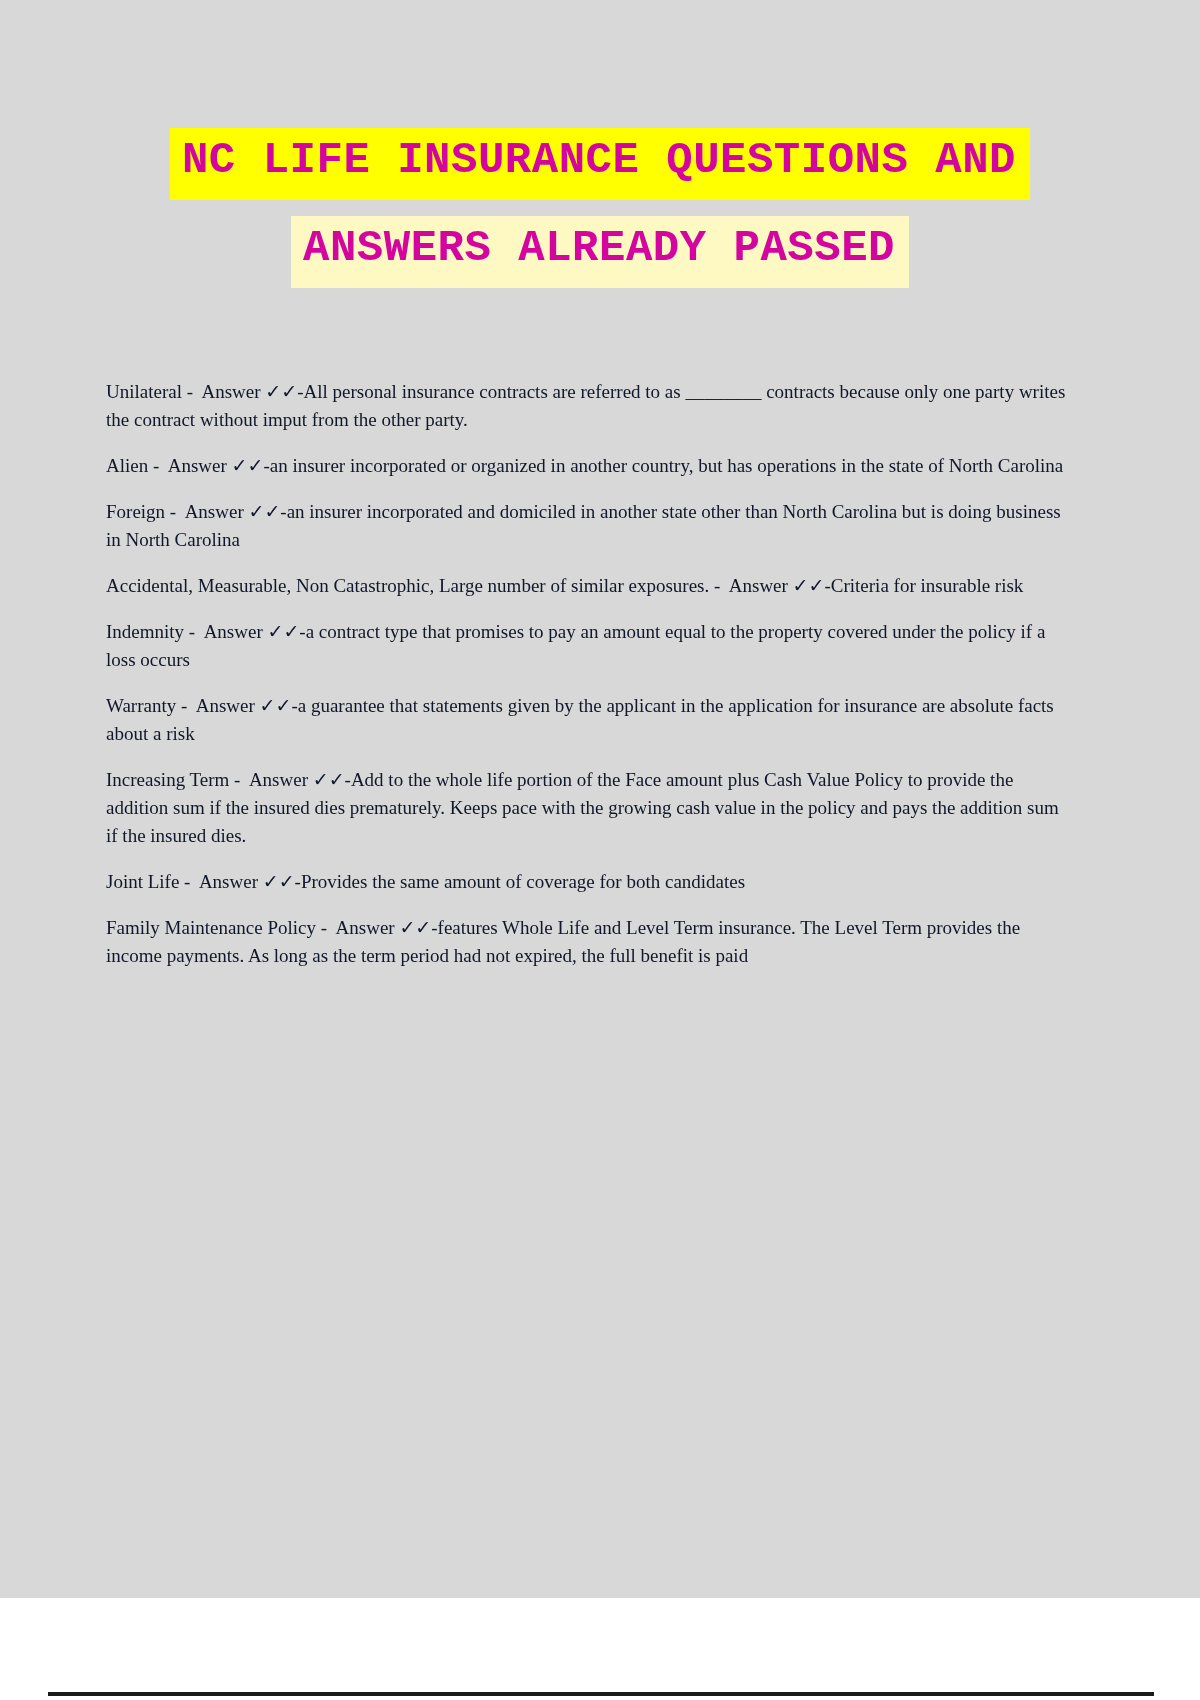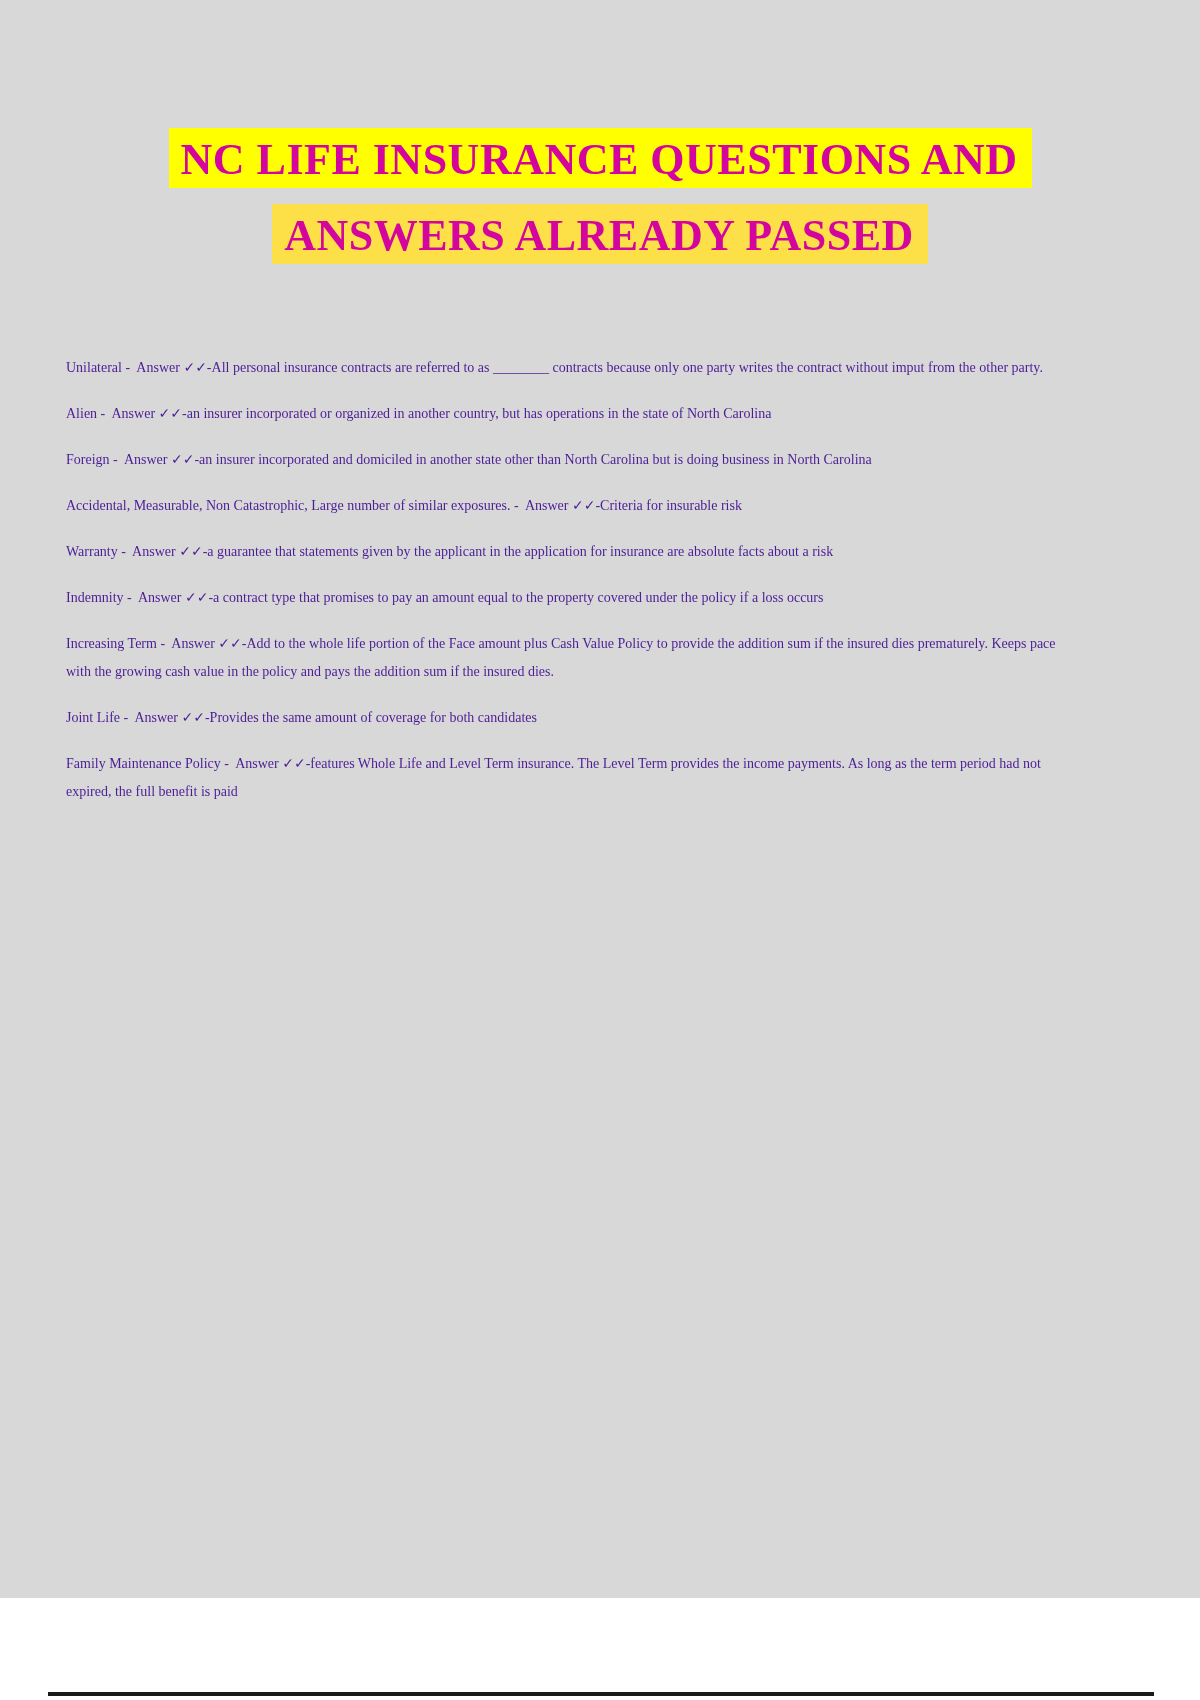--- a/index.html
+++ b/index.html
@@ -31,28 +31,29 @@
     line-height: 1;
     color: #d4059e;
   }
   .title-line {
     display: block;
     margin-bottom: 16px;
   }
   .hl {
     display: inline-block;
     background: #ffff00;
-    padding: 10px 14px 6px 12px;
+    padding: 10px 14px 18px 12px;
     letter-spacing: 0.5px;
+    font-family: Liberation Mono, monospace;
   }
   .content {
-    margin: 90px 133px 0 66px;
-    font-size: 14px;
+    margin: 90px 133px 0 106px;
+    font-size: 19px;
     line-height: 28px;
-    color: #4c1d95;
+    color: #0f172a;
     text-align: left;
   }
   .qa-item {
     margin: 0 0 18px 0;
     white-space: pre-wrap;
   }
   .footer-strip {
     position: absolute;
     left: 0;
     top: 1598px;
@@ -68,29 +69,29 @@
     height: 4px;
     background: #1a1a1a;
   }
 </style>
 </head>
 <body>
 
 <div class="page" style="background: rgb(216, 216, 216);">
   <h1 class="title" style="color: rgb(212, 5, 158);">
     <span class="title-line"><span class="hl" style="background: rgb(255, 255, 0);">NC LIFE INSURANCE QUESTIONS AND</span></span>
-    <span class="title-line"><span class="hl" style="background: #fde047;">ANSWERS ALREADY PASSED</span></span>
+    <span class="title-line"><span class="hl" style="background: #fef9c3;">ANSWERS ALREADY PASSED</span></span>
   </h1>
   <div class="content" id="qa-list">
       <p class="qa-item">Unilateral -  Answer ✓✓-All personal insurance contracts are referred to as ________ contracts because only one party writes the contract without imput from the other party.</p>
       <p class="qa-item">Alien -  Answer ✓✓-an insurer incorporated or organized in another country, but has operations in the state of North Carolina</p>
       <p class="qa-item">Foreign -  Answer ✓✓-an insurer incorporated and domiciled in another state other than North Carolina but is doing business in North Carolina</p>
       <p class="qa-item">Accidental, Measurable, Non Catastrophic, Large number of similar exposures. -  Answer ✓✓-Criteria for insurable risk</p>
+      <p class="qa-item">Indemnity -  Answer ✓✓-a contract type that promises to pay an amount equal to the property covered under the policy if a loss occurs</p>
       <p class="qa-item">Warranty -  Answer ✓✓-a guarantee that statements given by the applicant in the application for insurance are absolute facts about a risk</p>
-      <p class="qa-item">Indemnity -  Answer ✓✓-a contract type that promises to pay an amount equal to the property covered under the policy if a loss occurs</p>
       <p class="qa-item">Increasing Term -  Answer ✓✓-Add to the whole life portion of the Face amount plus Cash Value Policy to provide the addition sum if the insured dies prematurely. Keeps pace with the growing cash value in the policy and pays the addition sum if the insured dies.</p>
       <p class="qa-item">Joint Life -  Answer ✓✓-Provides the same amount of coverage for both candidates</p>
       <p class="qa-item">Family Maintenance Policy -  Answer ✓✓-features Whole Life and Level Term insurance. The Level Term provides the income payments. As long as the term period had not expired, the full benefit is paid</p>
     </div>
 </div>
 
 <div class="footer-strip" style="background: rgb(255, 255, 255);">
   <div class="footer-line" style="background: rgb(26, 26, 26);"></div>
 </div>
 

